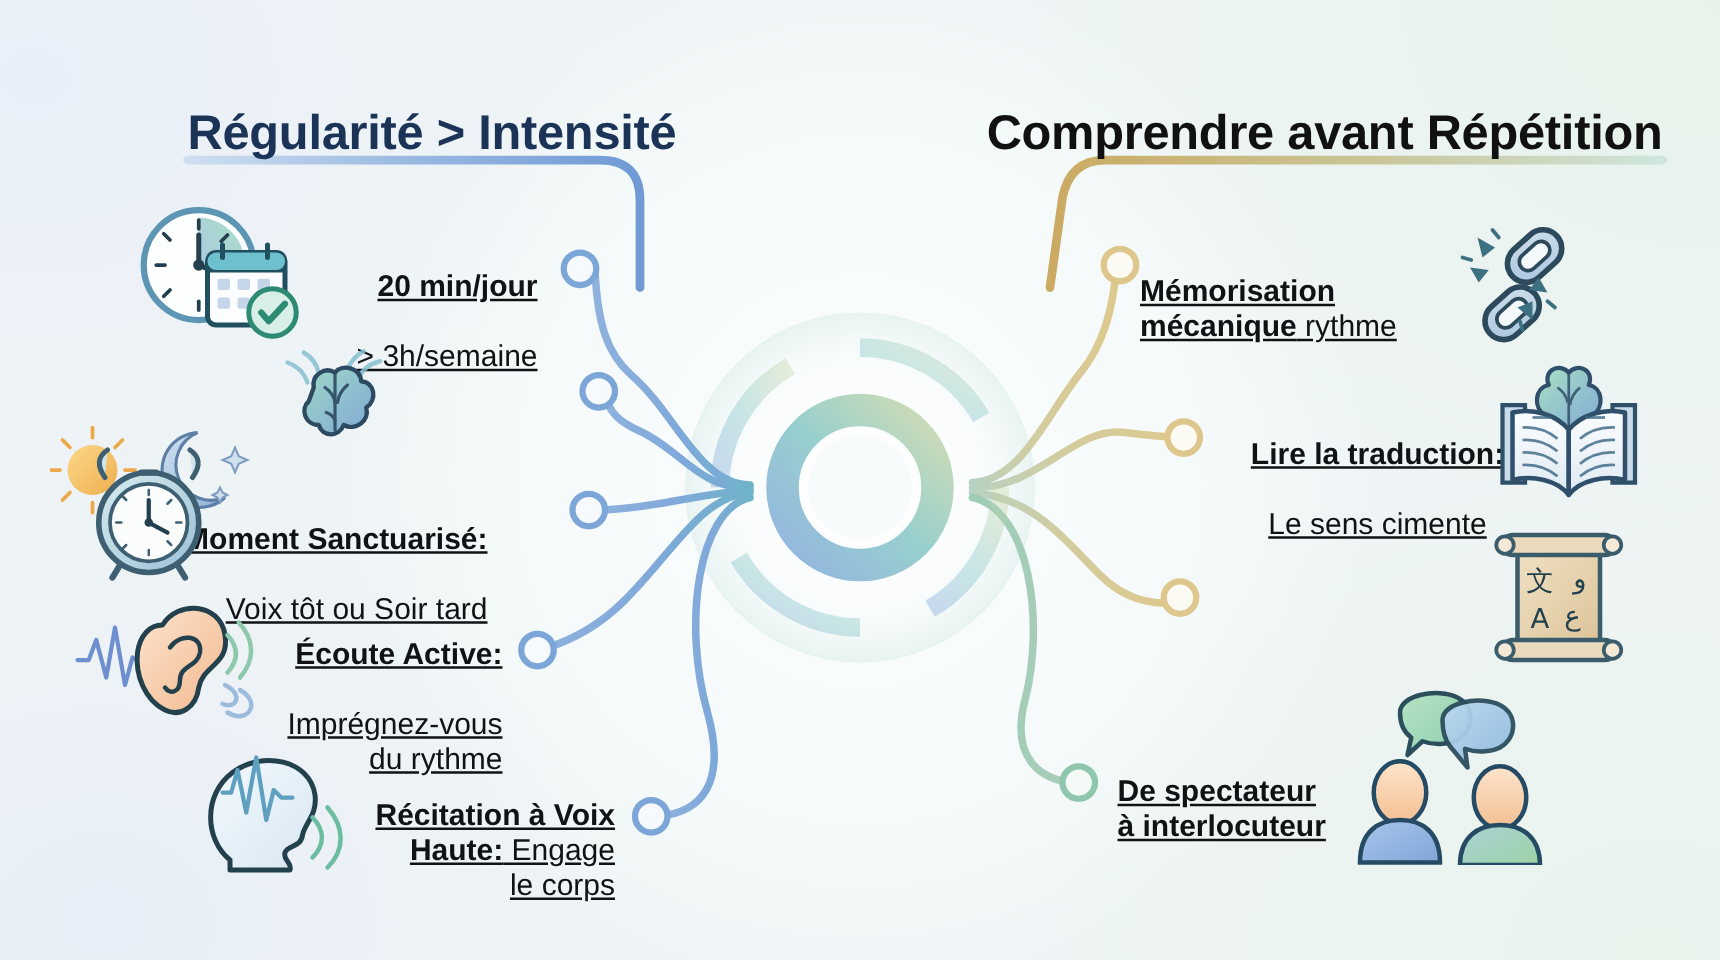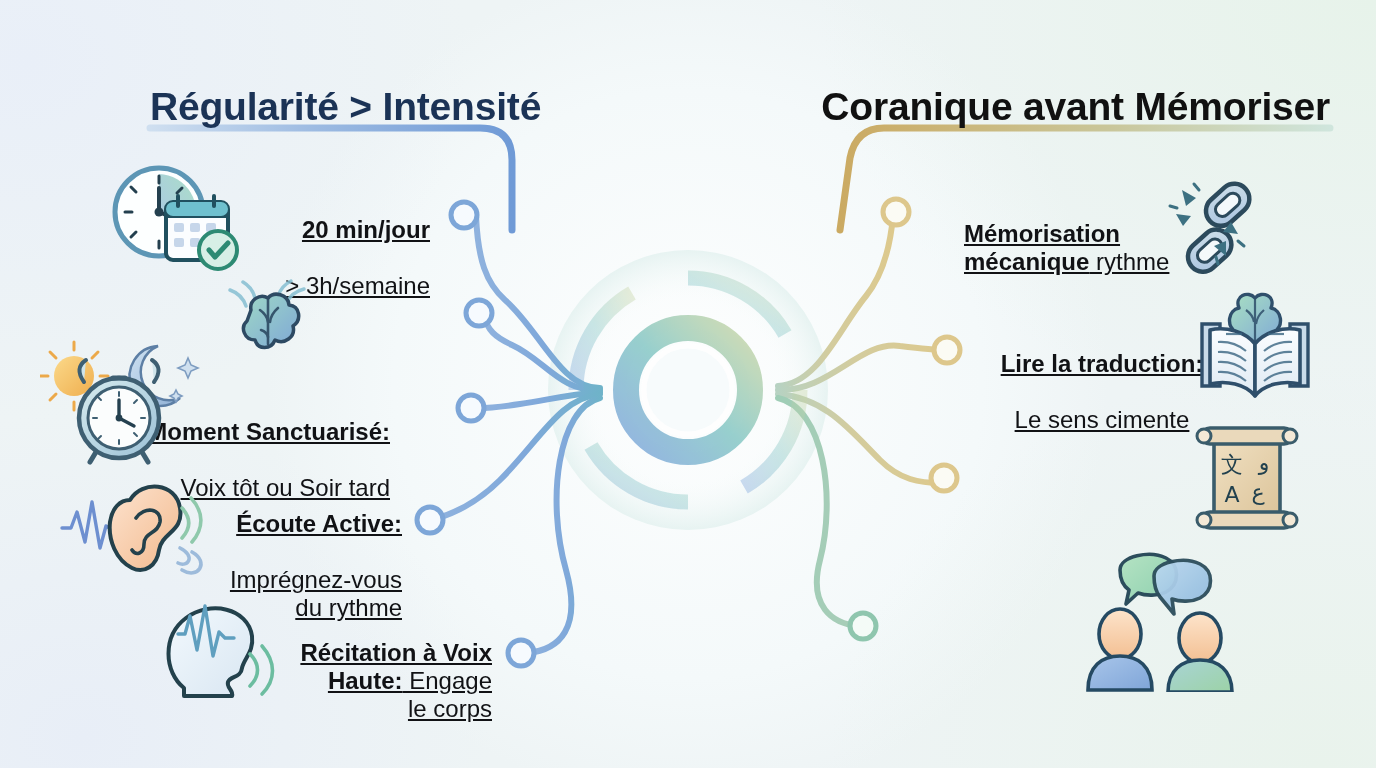--- a/index.html
+++ b/index.html
@@ -154,21 +154,21 @@
       </g>
 
       <circle cx="688" cy="390" r="68" fill="none" stroke="#ffffff" stroke-width="12"></circle>
       <circle cx="688" cy="390" r="62" fill="none" stroke="url(#hubRing)" stroke-width="26" opacity="0.9"></circle>
       <circle cx="688" cy="390" r="44" fill="#f7fbfc"></circle>
       <circle cx="688" cy="390" r="44" fill="none" stroke="#ffffff" stroke-width="5"></circle>
     </g>
   </svg>
 
   <div class="heading" id="head-left">Régularité &gt; Intensité</div>
-  <div class="heading" id="head-right">Coranique avant Mémoriser</div>
+  <div class="heading" id="head-right">Comprendre avant Répétition</div>
 
   <div class="label lab-left" style="left:100px; top:188px; width:330px;">
     <b>20 min/jour</b><br>
     <span class="reg">&gt; 3h/semaine</span>
   </div>
 
 
   <div class="label lab-left" style="left:60px; top:390px; width:330px;">
     <b>Moment Sanctuarisé:</b><br>
     <span class="reg">Voix tôt ou Soir tard</span>
@@ -179,31 +179,35 @@
     <span class="reg">Imprégnez-vous
 du rythme</span>
   </div>
 
   <div class="label lab-left" style="left:190px; top:611px; width:302px;">
     <b>Récitation à Voix
 Haute:</b><span class="reg"> Engage
 le corps</span>
   </div>
 
-  <div class="label lab-right" style="left:964px; top:192px; width:260px;">
+  <div class="label lab-right" style="left:912px; top:192px; width:260px;">
     <b>Mémorisation
 mécanique</b><span class="reg"> rythme</span>
   </div>
 
   <div class="label lab-right" style="left:982px; top:322px; width:240px;text-align:center;">
     <b>Lire la traduction:</b><br>
     <span class="reg">Le sens cimente</span>
   </div>
 
 
+  <div class="label lab-right" style="left:894px; top:592px; width:250px;">
+    <b>De spectateur
+à interlocuteur</b>
+  </div>
 
   <div class="icon" style="left:104px; top:160px;">
     <svg width="150" height="120" viewBox="0 0 150 120">
       <defs>
         <linearGradient id="ic1a" x1="0" y1="1" x2="1" y2="0">
           <stop offset="0%" stop-color="#8fb6dd"></stop>
             <stop offset="100%" stop-color="#8fd3b4"></stop>
         </linearGradient>
       </defs>
       <circle cx="55" cy="52" r="44" fill="#fdffff" stroke="#5d96b5" stroke-width="5"></circle>

